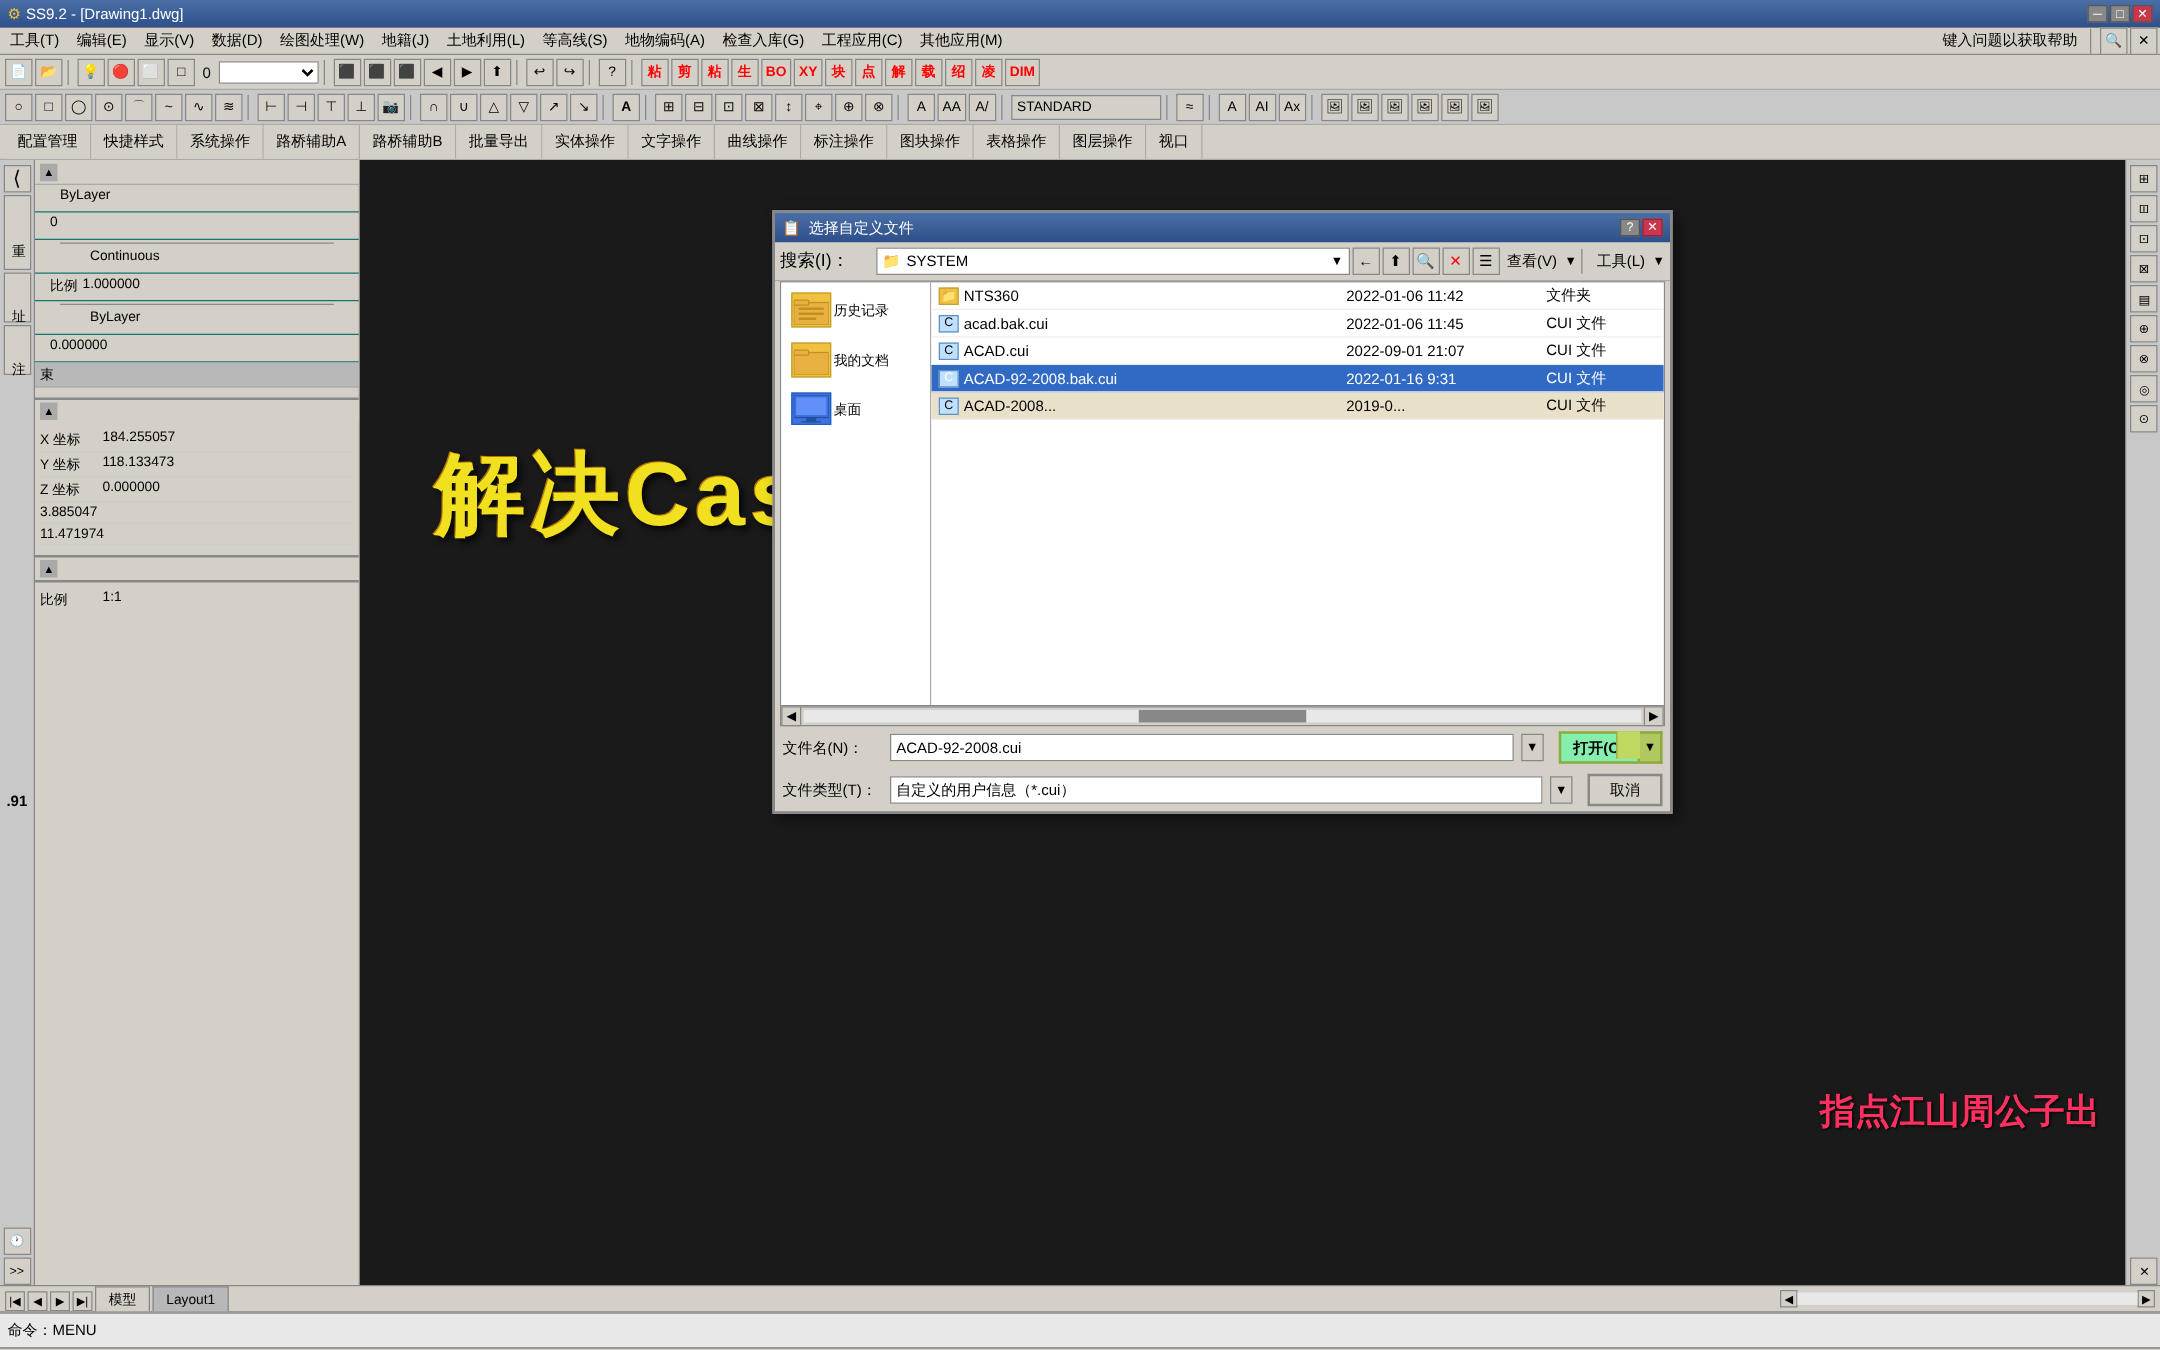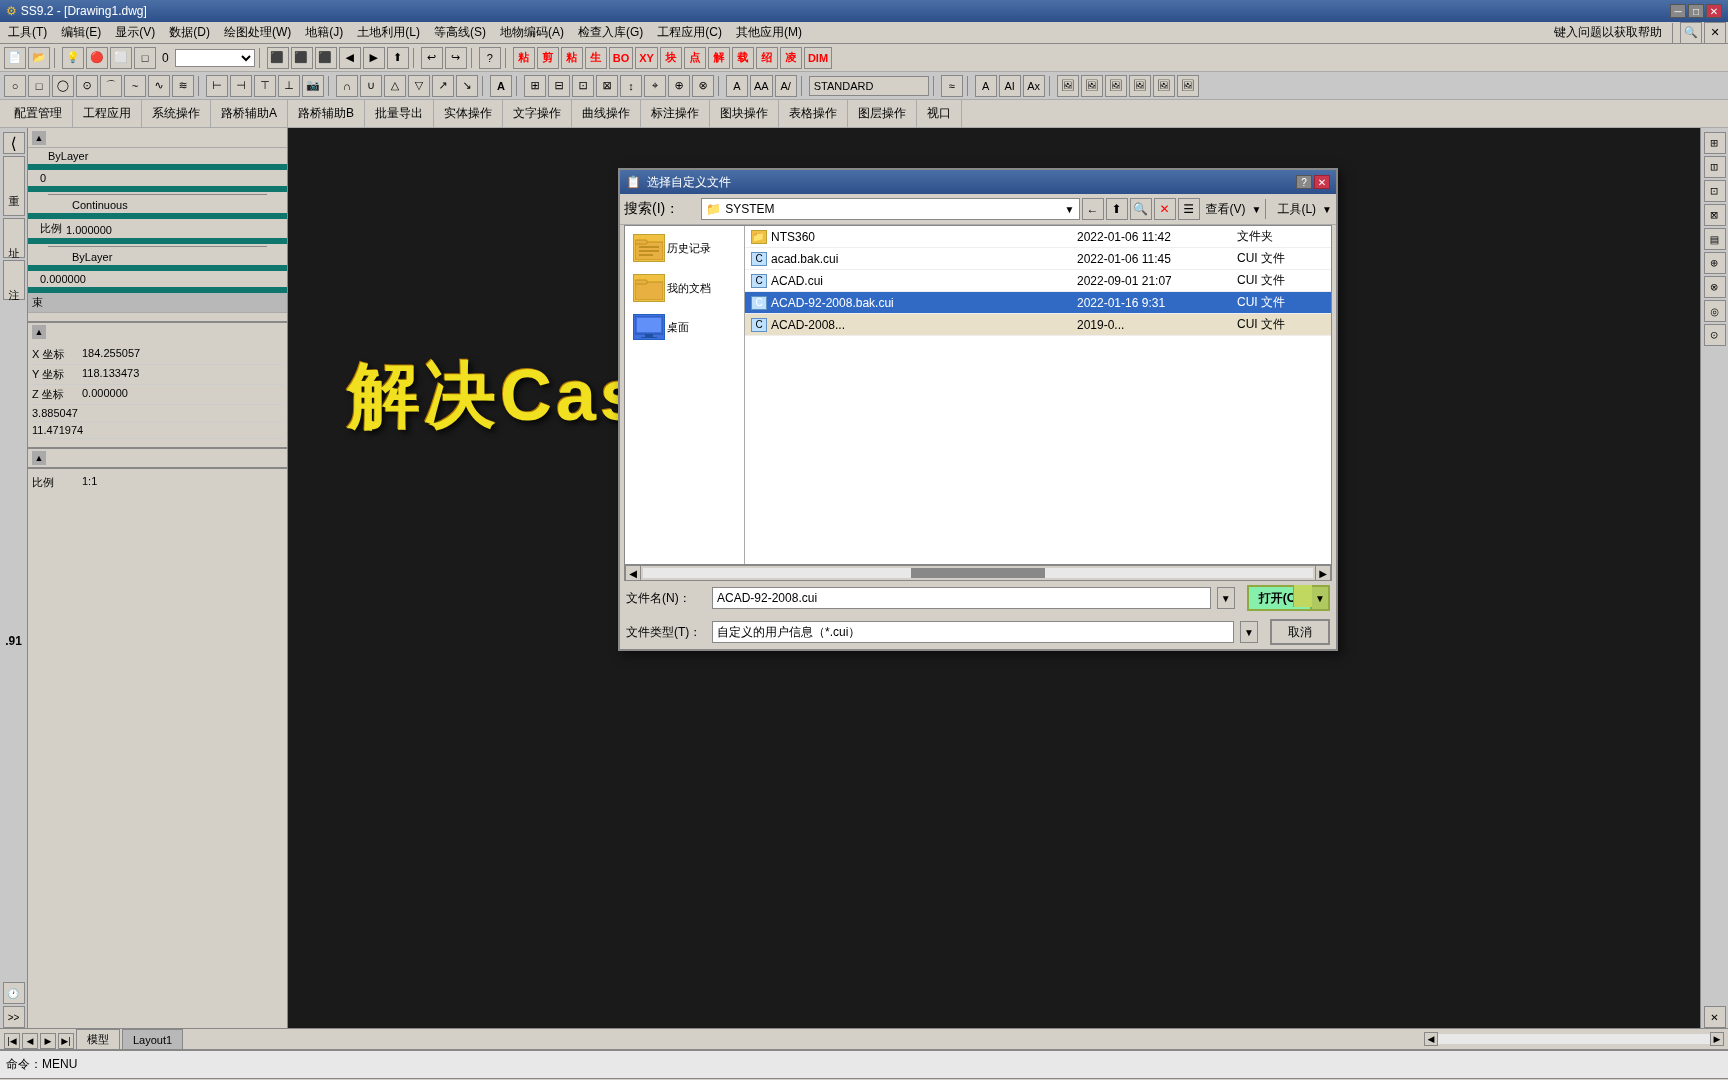--- a/index.html
+++ b/index.html
@@ -119,23 +119,23 @@
       background: #d4d0c8;
       display: flex;
       align-items: center;
       padding: 0 4px;
       border-bottom: 1px solid #aaa;
       gap: 4px;
     }
     .panel-collapse { width: 14px; height: 14px; background: #aaa; display: flex; align-items: center; justify-content: center; font-size: 9px; cursor: pointer; }
     .prop-row {
       display: flex;
-      align-items: flex-end;
+      align-items: flex-start;
       padding: 2px 4px;
-      border-bottom: 6px solid #0f766e;
+      border-bottom: 1px solid #0f766e;
       min-height: 22px;
     }
     .prop-line { height: 1px; background: #888; margin: 2px 20px; }
     .select-box {
       height: 18px;
       background: #fff;
       border: 1px solid #888;
       font-size: 11px;
       padding: 0 2px;
       width: 100%;
@@ -583,21 +583,21 @@
   <div class="tb-btn">🖼</div>
   <div class="tb-btn">🖼</div>
   <div class="tb-btn">🖼</div>
   <div class="tb-btn">🖼</div>
   <div class="tb-btn">🖼</div>
   <div class="tb-btn">🖼</div>
 </div>
 
 <div id="cass-toolbar">
   <div class="cass-btn">配置管理</div>
-  <div class="cass-btn">工程应用</div>
+  <div class="cass-btn">快捷样式</div>
   <div class="cass-btn">系统操作</div>
   <div class="cass-btn">路桥辅助A</div>
   <div class="cass-btn">路桥辅助B</div>
   <div class="cass-btn">批量导出</div>
   <div class="cass-btn">实体操作</div>
   <div class="cass-btn">文字操作</div>
   <div class="cass-btn">曲线操作</div>
   <div class="cass-btn">标注操作</div>
   <div class="cass-btn">图块操作</div>
   <div class="cass-btn">表格操作</div>
@@ -687,20 +687,21 @@
         <span class="scale-label">比例</span>
         <span class="scale-val">1:1</span>
       </div>
     </div>
   </div>
 
   <div id="canvas-area" style="position:relative;">
 
     <div id="overlay-text">解决Cass无法双击编辑文字</div>
 
+    <div id="watermark">指点江山周公子出</div>
 
     <div id="dialog-overlay">
 
       <div id="dialog-title">
         <div style="display:flex;align-items:center;gap:6px;">
           <span style="color:#f0c030;">📋</span>
           <span>选择自定义文件</span>
         </div>
         <div style="display:flex;gap:2px;">
           <div class="dialog-help">?</div>

